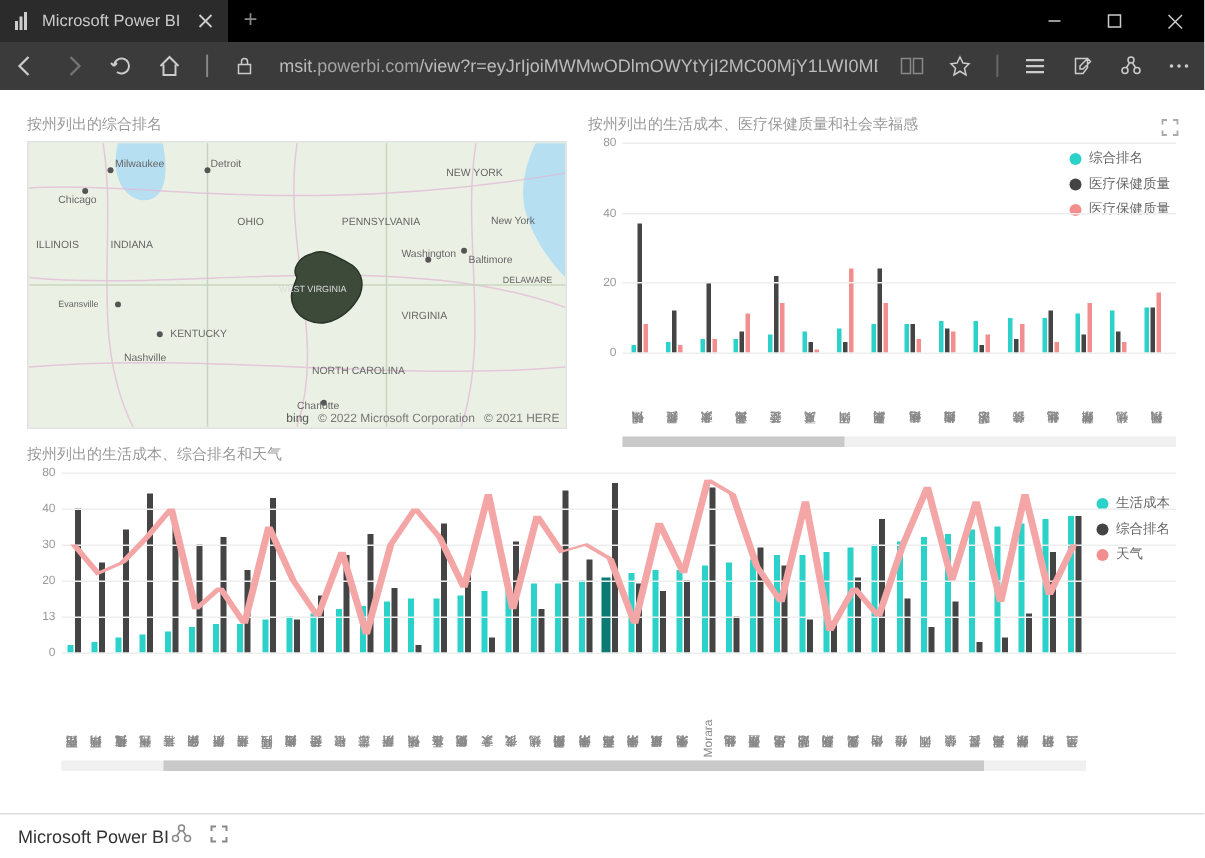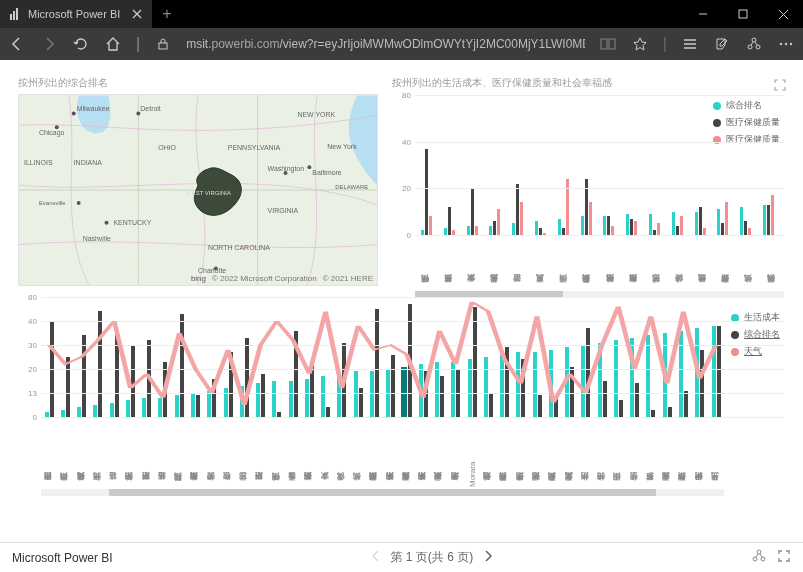--- a/index.html
+++ b/index.html
@@ -50,21 +50,21 @@
   .scrollbar-h { height:7px; background:#f0f0f0; margin:2px 0 0 22px; position:relative; }
   .scrollbar-h .thumb { position:absolute; height:100%; background:#c9c9c9; }
 
   .focusmode { position:absolute; top:2px; right:2px; color:#aaa; }
 
   
   .bottom-card { margin-top:10px; }
   .bottom-card .chart-plot { height:120px; padding-left:22px; padding-right:60px; }
   .bottom-card .xlabels { padding-right:60px; }
   .bottom-card .xlabels .xl { height:70px; }
-  .bottom-card .legend { right:4px; top:14px;text-decoration:underline; }
+  .bottom-card .legend { right:4px; top:14px; }
   .bottom-card .bar { width:4px; }
   .bottom-card .bargroup { gap:1px; }
 
   .line-overlay { position:absolute; left:22px; right:60px; top:0; bottom:0; pointer-events:none; }
   .line-overlay svg { width:100%; height:100%; }
 
   
   .footer { position:absolute; bottom:0; left:0; right:0; height:30px; border-top:1px solid #ddd; display:flex; align-items:center; padding:0 12px; font-size:12px; color:#333; background:#fff; }
   .footer .center { flex:1; display:flex; align-items:center; justify-content:center; gap:10px; color:#666; }
   .footer .right { display:flex; gap:10px; align-items:center; color:#666; }
@@ -382,20 +382,21 @@
       </div>
       <div class="focusmode" style="position:absolute; right:-2px; bottom:-4px;">
         <svg width="14" height="14" viewBox="0 0 14 14">
             <path d="M2 5 V2 H5 M9 2 H12 V5 M12 9 V12 H9 M5 12 H2 V9" fill="none" stroke="#aaa" stroke-width="1.2"></path>
           </svg>
       </div>
     </div>
   </div>
 
   <div class="card bottom-card" style="position:relative">
+    <div class="card-title">按州列出的生活成本、综合排名和天气</div>
     <div class="chartbox">
       <div class="legend" id="legend-bottom">
           <div class="row">
             <div class="sw" style="background: rgb(42, 210, 201);"></div>
             <span>生活成本</span>
           </div>
           <div class="row">
             <div class="sw" style="background: rgb(68, 68, 68);"></div>
             <span>综合排名</span>
           </div>
@@ -640,29 +641,20 @@
       <div class="scrollbar-h" style="margin-right:60px">
           <div class="thumb" id="thumb-bottom" style="left: 10%; width: 80%;"></div>
         </div>
     </div>
   </div>
 
 </div>
 
 <div class="footer">
   <span>Microsoft Power BI</span>
-  <div class="center">
-    <span style="opacity:.35"><svg width="10" height="12">
-          <path d="M7 1 L2 6 L7 11" fill="none" stroke="#999" stroke-width="1.5"></path>
-        </svg></span>
-    <span>第 1 页(共 6 页)</span>
-    <span><svg width="10" height="12">
-          <path d="M3 1 L8 6 L3 11" fill="none" stroke="#666" stroke-width="1.5"></path>
-        </svg></span>
-  </div>
   <div class="right">
     <span><svg width="16" height="16" viewBox="0 0 16 16">
           <circle cx="8" cy="4" r="2" fill="none" stroke="#888"></circle>
           <circle cx="4" cy="11" r="2" fill="none" stroke="#888"></circle>
           <circle cx="12" cy="11" r="2" fill="none" stroke="#888"></circle>
           <path d="M7 6 L5 9 M9 6 L11 9" stroke="#888"></path>
         </svg></span>
     <span><svg width="14" height="14" viewBox="0 0 14 14">
           <path d="M2 5 V2 H5 M9 2 H12 V5 M12 9 V12 H9 M5 12 H2 V9" fill="none" stroke="#888" stroke-width="1.3"></path>
         </svg></span>

